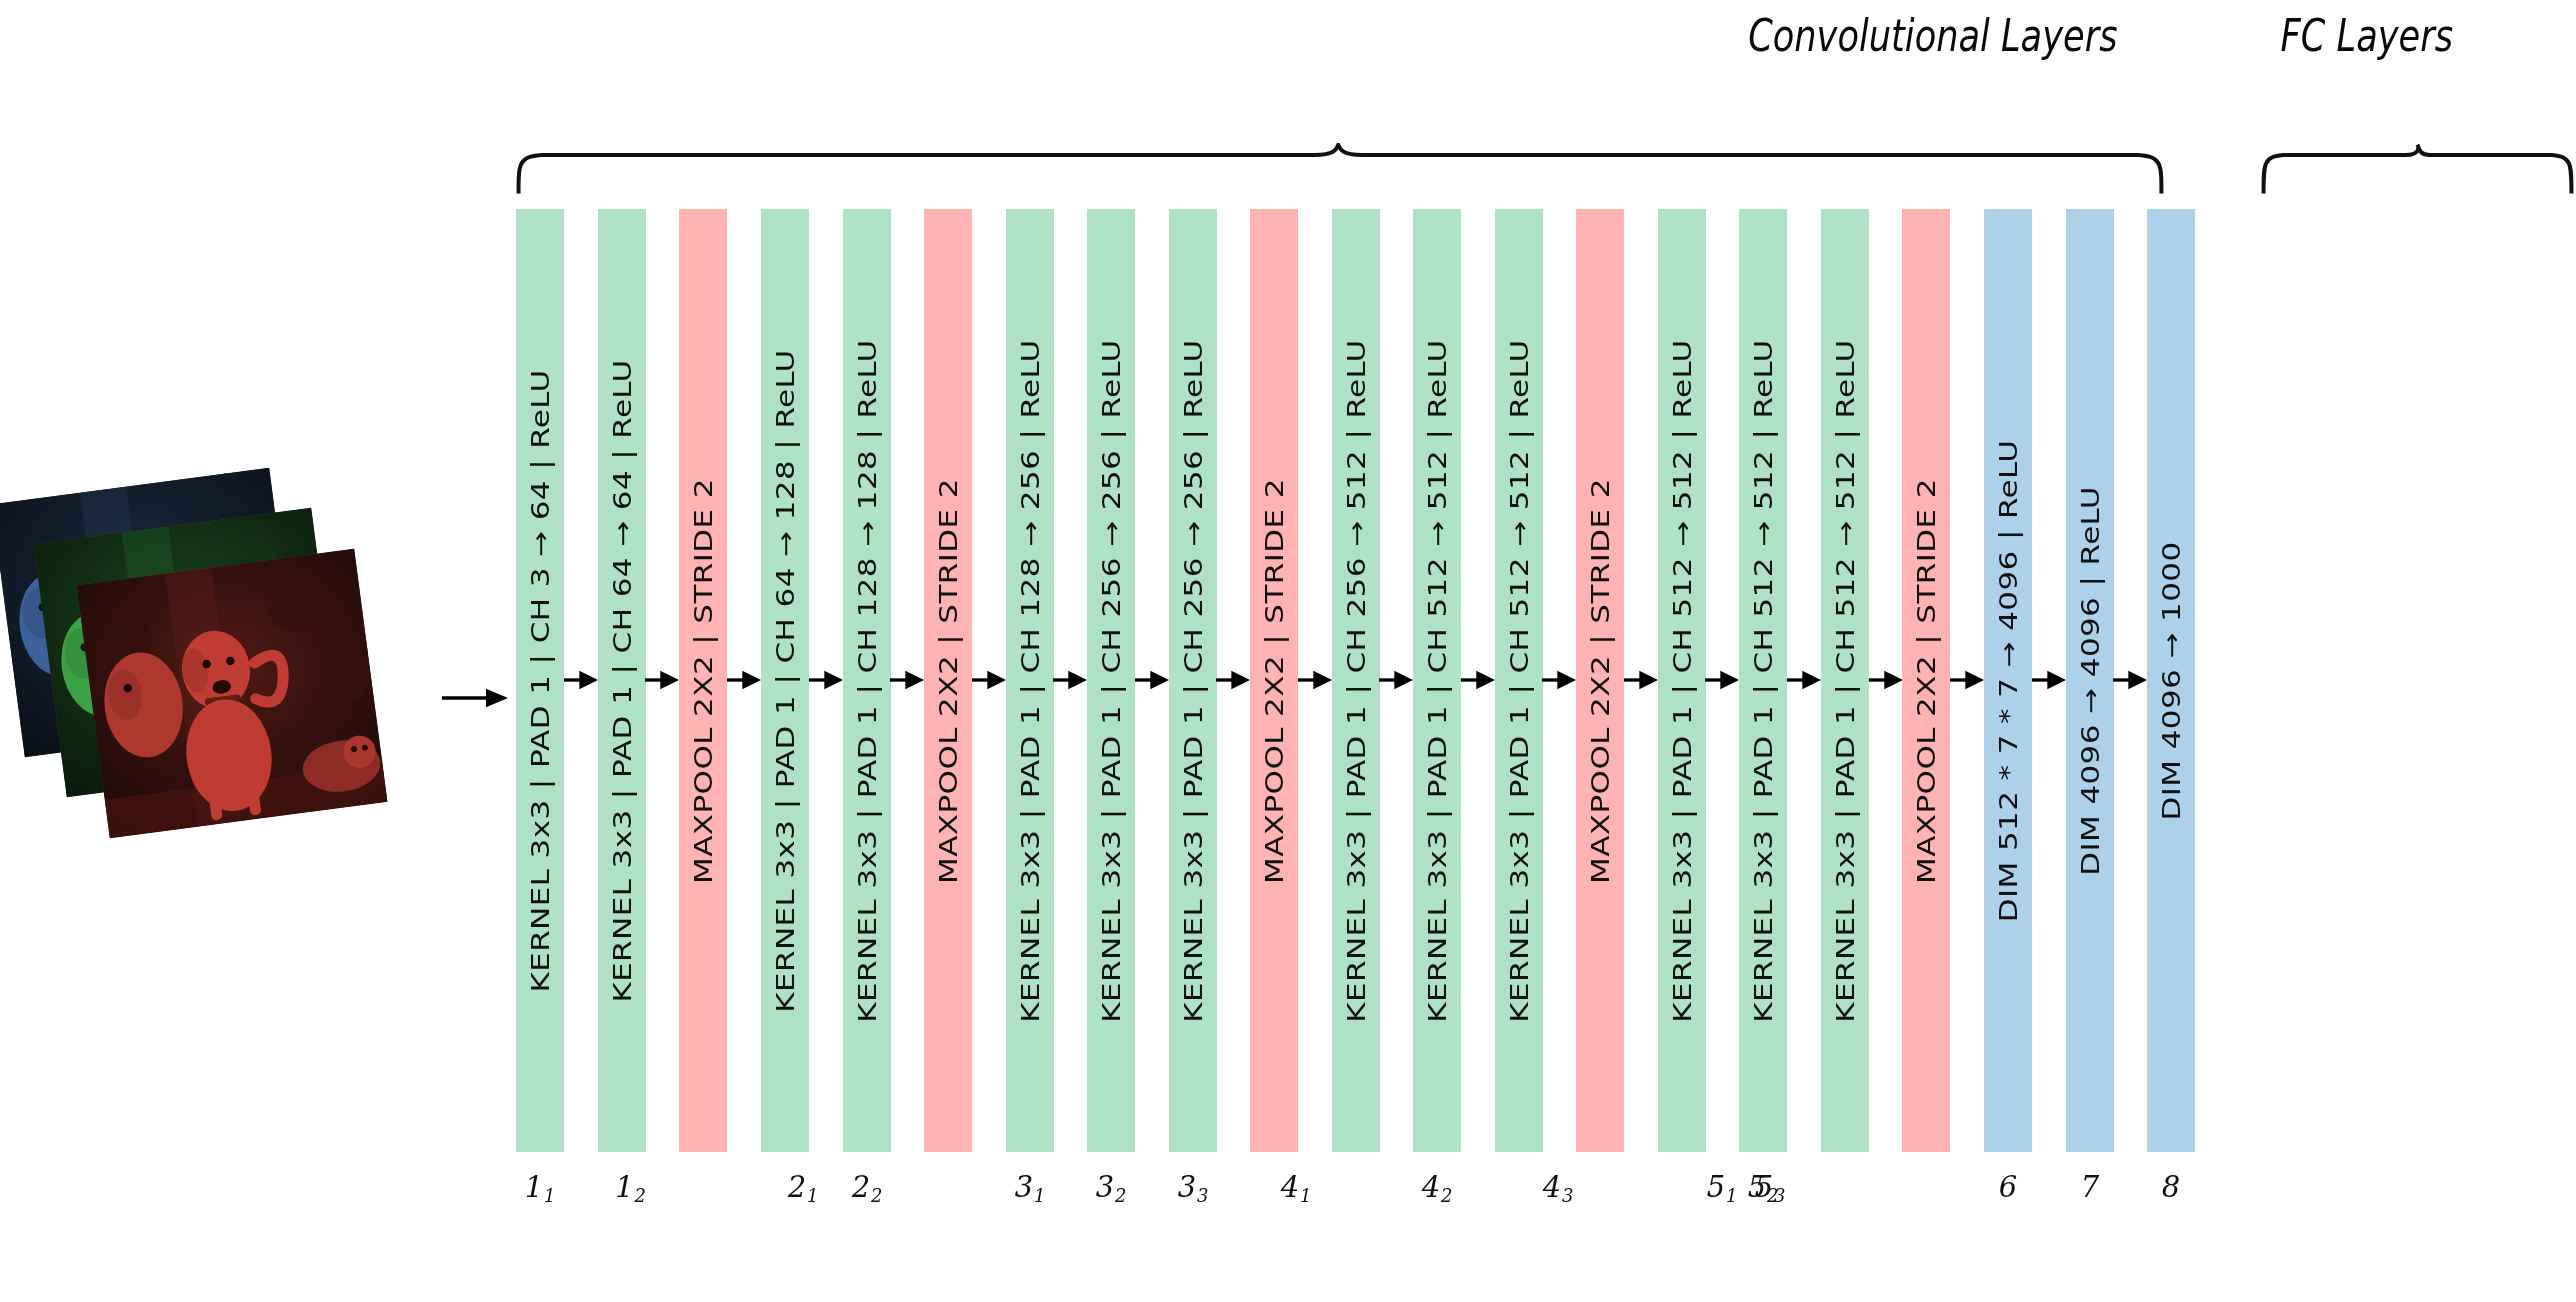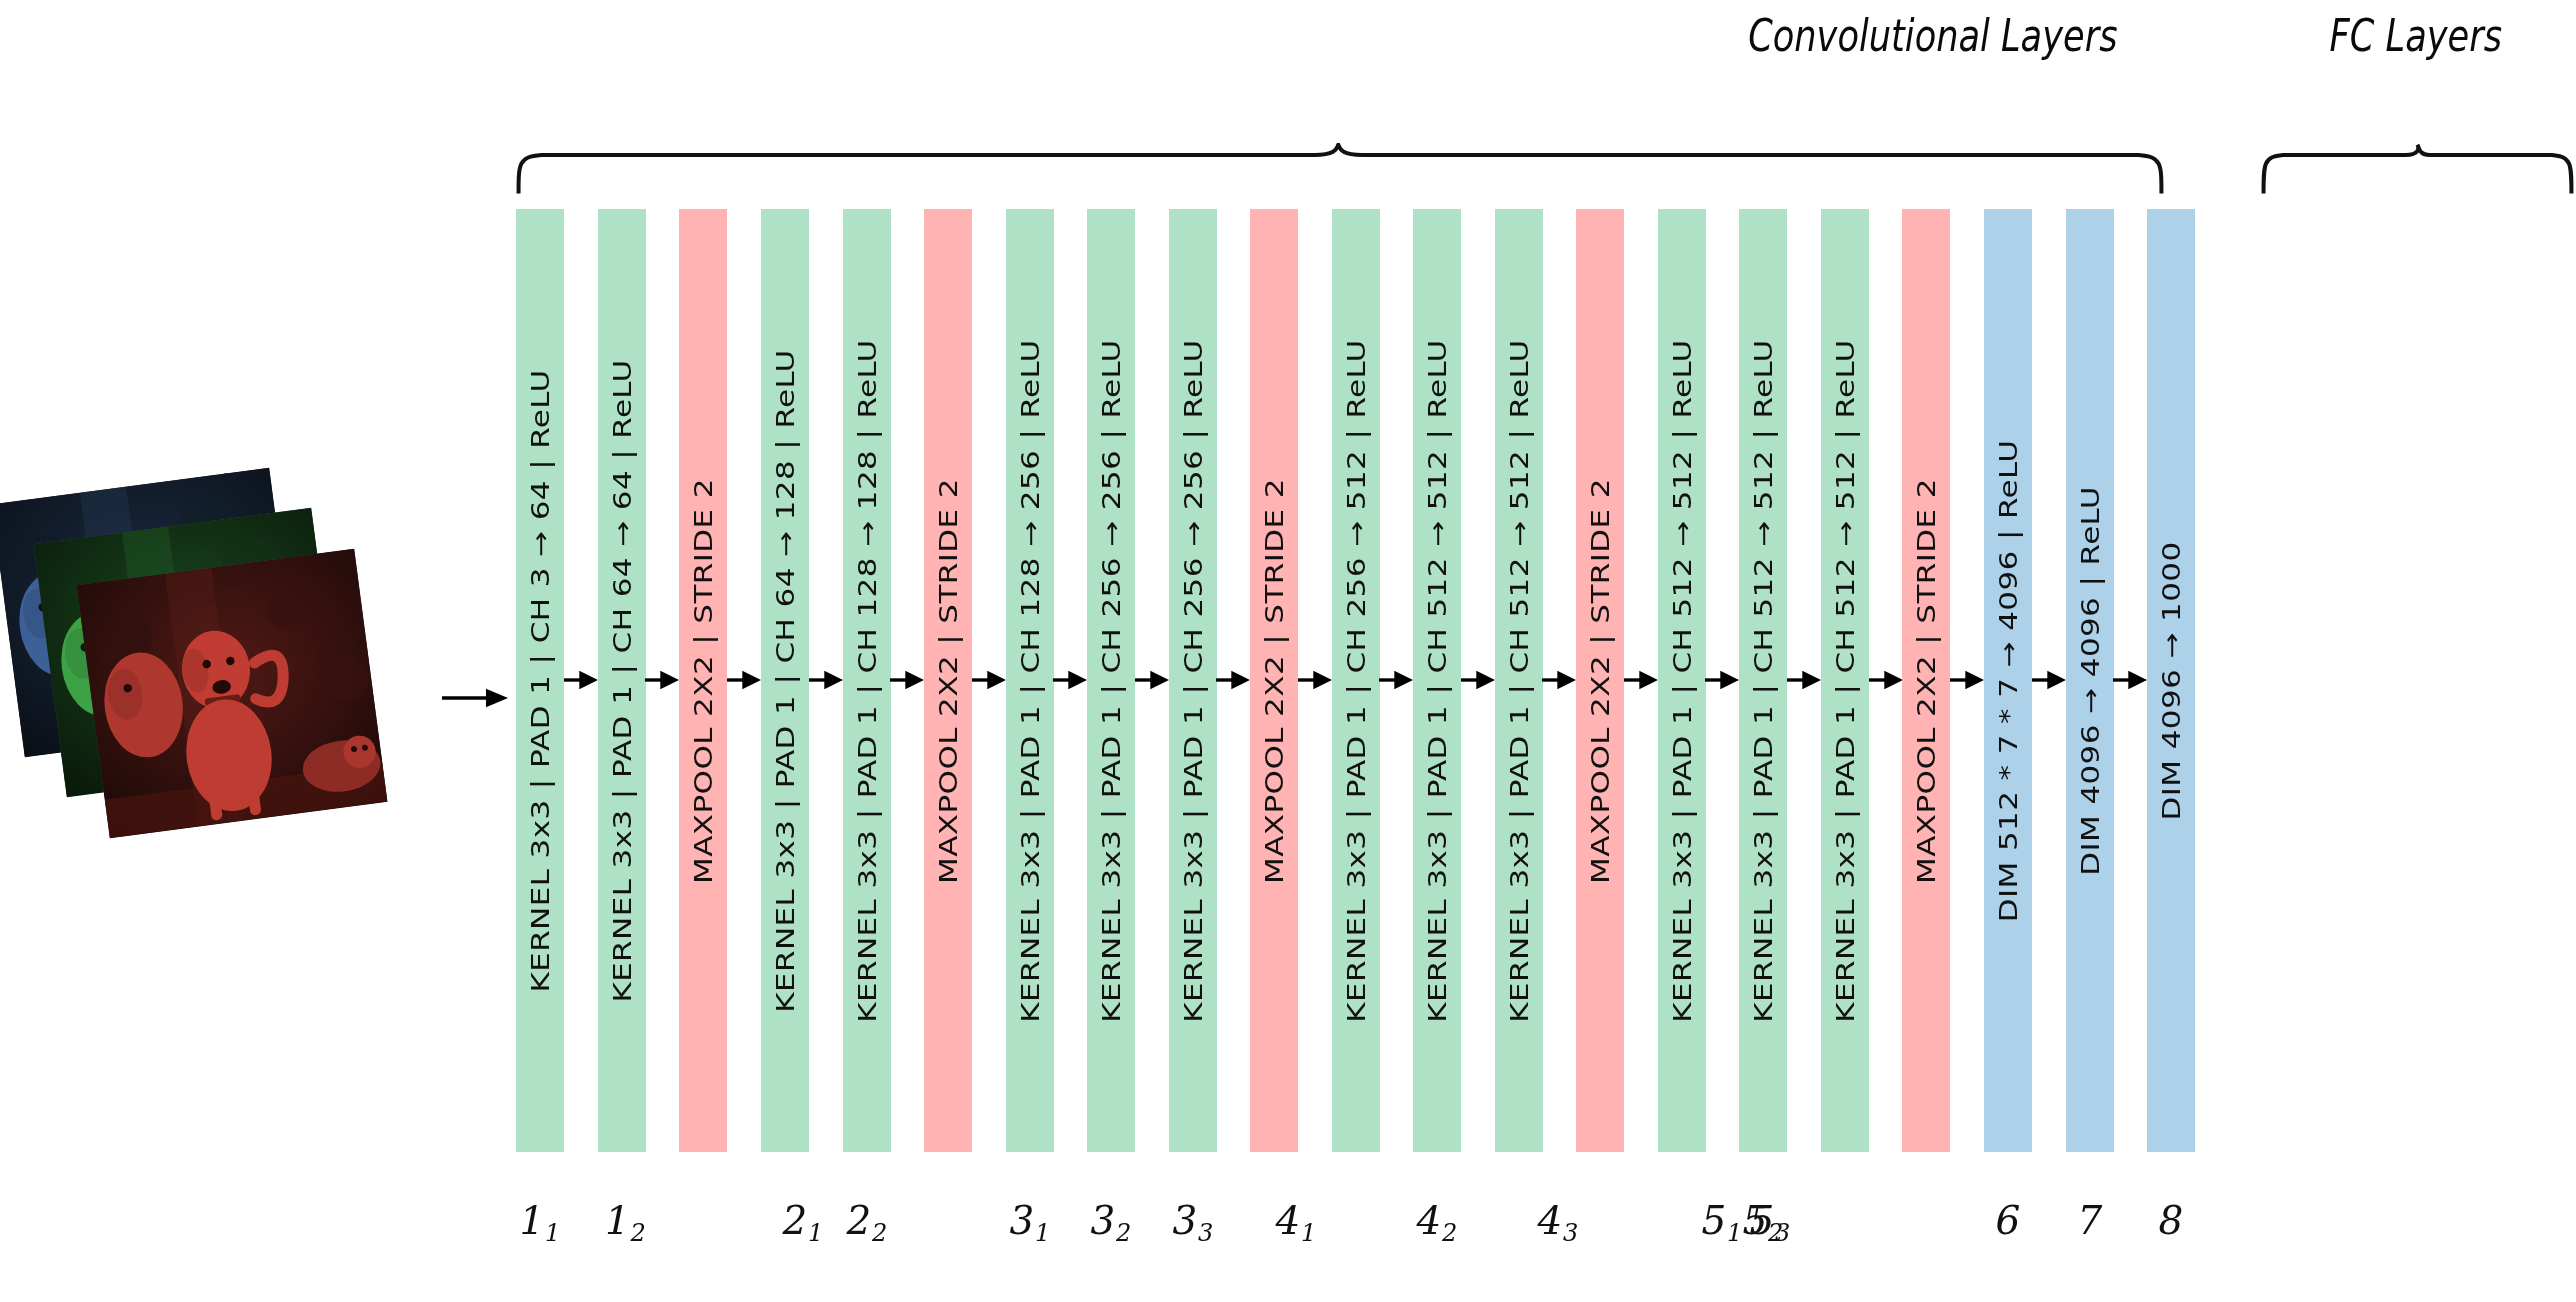--- a/index.html
+++ b/index.html
@@ -19,21 +19,21 @@
     left: 516px;
     width: 1648px;
     top: 10.2px;
     text-align: right;
   }
   #fc-title-wrap {
     position: absolute;
     left: 2259px;
     width: 314px;
     top: 10.2px;
-    text-align: center;
+    text-align: left;
   }
   .title-text {
     display: inline-block;
     font-family: "DejaVu Sans", sans-serif;
     font-style: italic;
     font-size: 44px;
     color: #0a0a0a;
     transform: scaleX(0.80);
     transform-origin: center center;
     white-space: nowrap;
@@ -93,24 +93,23 @@
   }
   .arrow svg { display: block; width: 100%; height: 100%; }
 
   
   .idx {
     position: absolute;
     top: 1170px;
     text-align: center;
     font-family: "DejaVu Serif", serif;
     font-style: italic;
-    font-size: 39px;
+    font-size: 29px;
     color: #111;
     white-space: nowrap;
-    margin-top: 28px;
   }
   .idx sub {
     font-size: 0.62em;
     font-style: italic;
     vertical-align: -0.30em;
     margin-left: 0.8px;
   }
 
   
   #input-stack {

